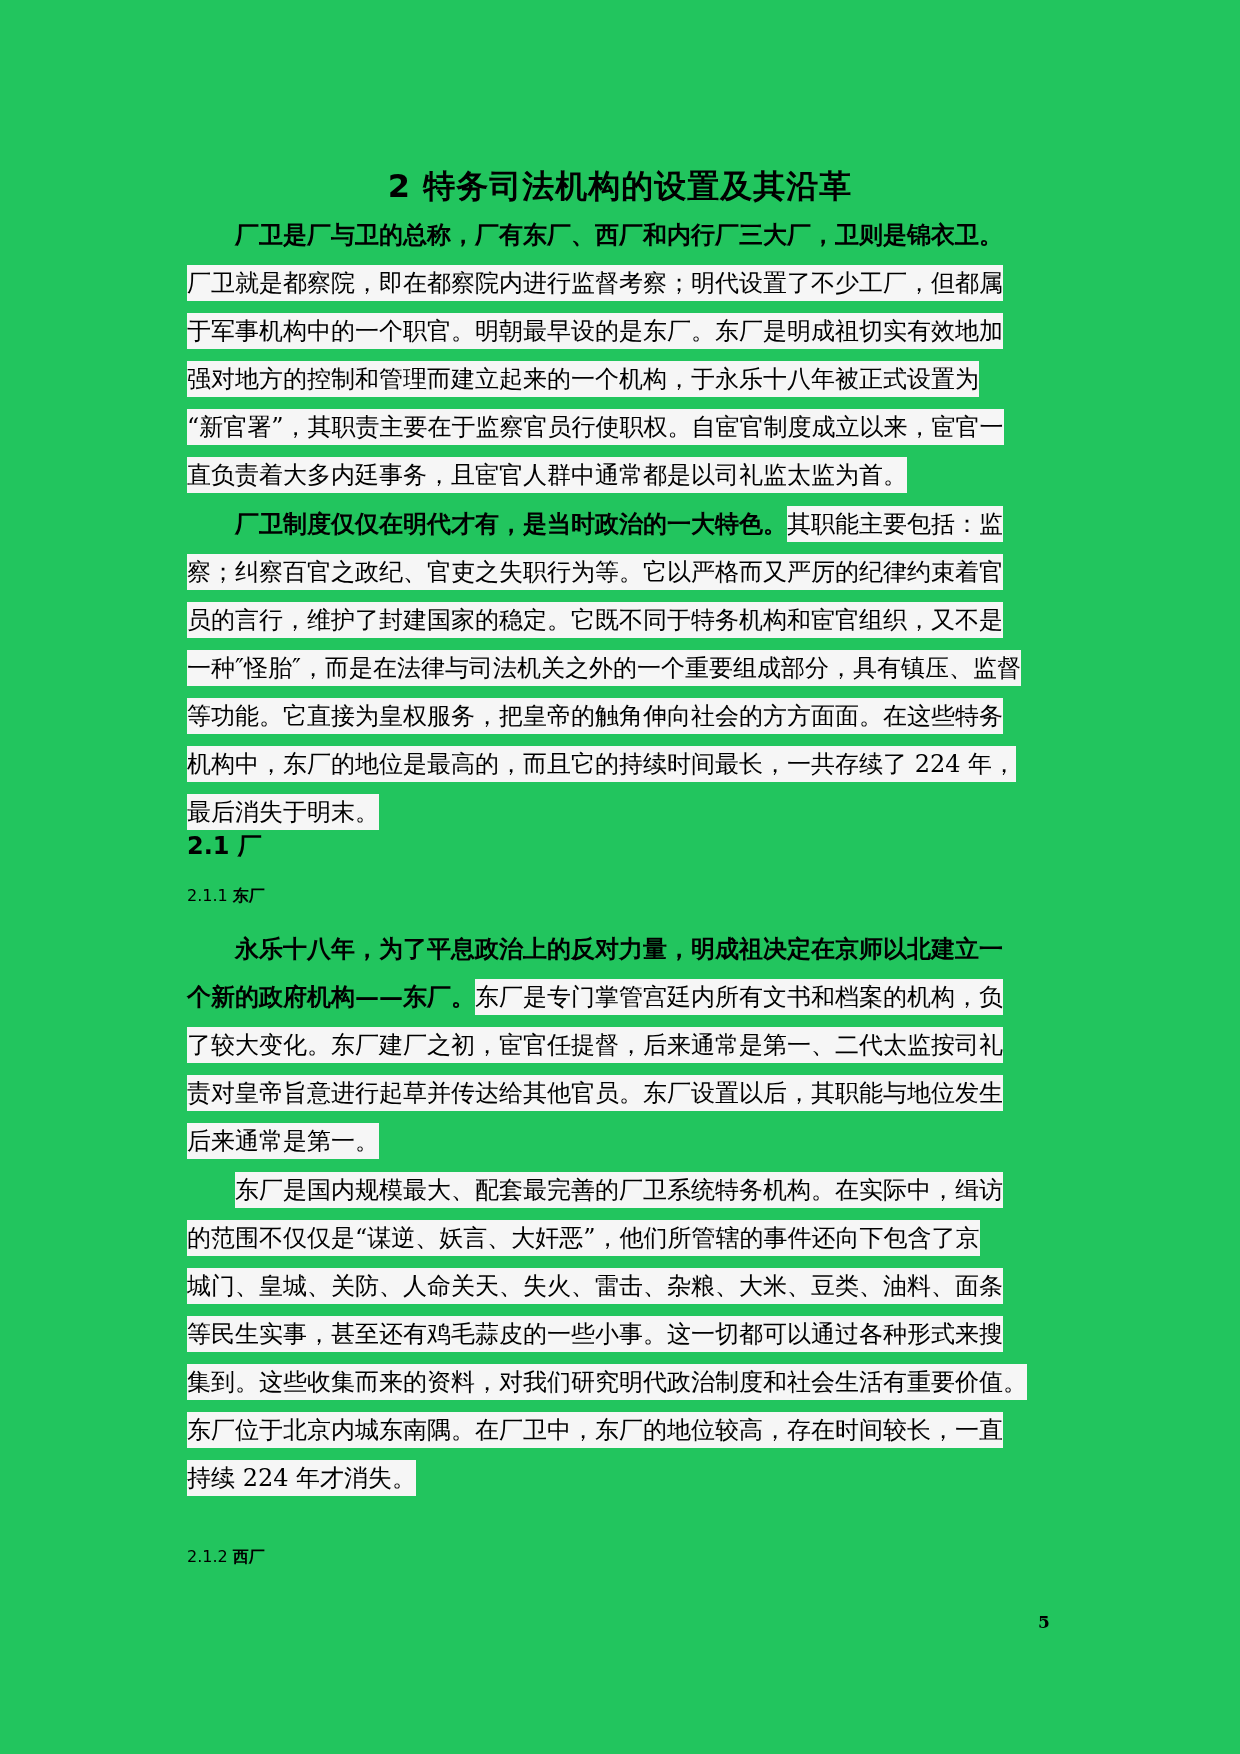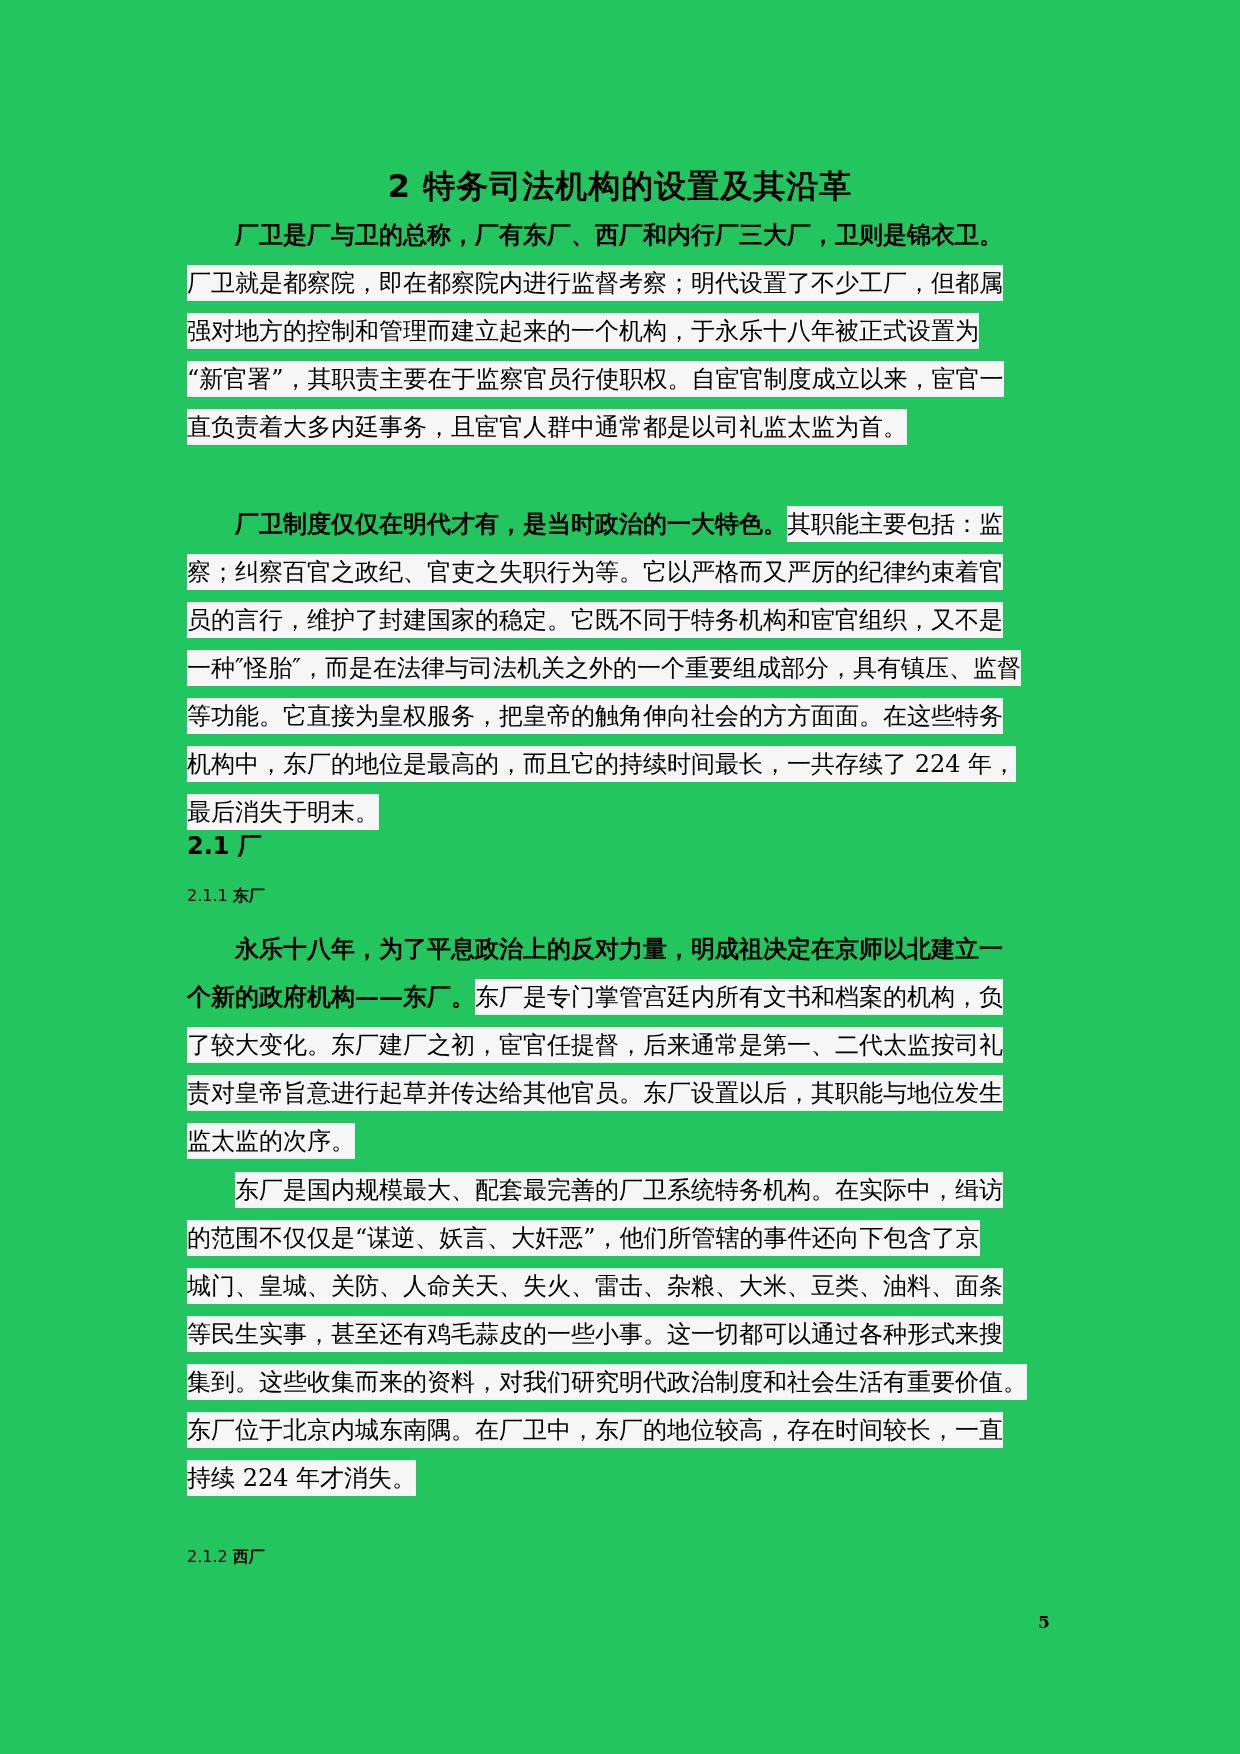--- a/index.html
+++ b/index.html
@@ -35,20 +35,21 @@
 </head>
 <body>
 
 <div class="page">
 
   <div class="title">2 特务司法机构的设置及其沿革</div>
 
   <div class="body-text" style="top:211px;">
     <span class="line indent"><span class="bold">厂卫是厂与卫的总称，厂有东厂、西厂和内行厂三大厂，卫则是锦衣卫。</span></span>
     <span class="line"><span class="hl">厂卫就是都察院，即在都察院内进行监督考察；明代设置了不少工厂，但都属</span></span>
+    <span class="line"><span class="hl">于军事机构中的一个职官。明朝最早设的是东厂。东厂是明成祖切实有效地加</span></span>
     <span class="line"><span class="hl">强对地方的控制和管理而建立起来的一个机构，于永乐十八年被正式设置为</span></span>
     <span class="line"><span class="hl">“新官署”，其职责主要在于监察官员行使职权。自宦官制度成立以来，宦官一</span></span>
     <span class="line"><span class="hl">直负责着大多内廷事务，且宦官人群中通常都是以司礼监太监为首。</span></span>
   </div>
 
   <div class="body-text" style="top:500px;">
     <span class="line indent"><span class="bold">厂卫制度仅仅在明代才有，是当时政治的一大特色。</span><span class="hl">其职能主要包括：监</span></span>
     <span class="line"><span class="hl">察；纠察百官之政纪、官吏之失职行为等。它以严格而又严厉的纪律约束着官</span></span>
     <span class="line"><span class="hl">员的言行，维护了封建国家的稳定。它既不同于特务机构和宦官组织，又不是</span></span>
     <span class="line"><span class="hl">一种″怪胎″，而是在法律与司法机关之外的一个重要组成部分，具有镇压、监督</span></span>
@@ -62,21 +63,21 @@
   <div class="h3" style="top:876px;">
     <span>2.1.1</span>
     <span class="cn">东厂</span>
   </div>
 
   <div class="body-text" style="top:925px;">
     <span class="line indent"><span class="bold">永乐十八年，为了平息政治上的反对力量，明成祖决定在京师以北建立一</span></span>
     <span class="line"><span class="bold">个新的政府机构——东厂。</span><span class="hl">东厂是专门掌管宫廷内所有文书和档案的机构，负</span></span>
     <span class="line"><span class="hl">了较大变化。东厂建厂之初，宦官任提督，后来通常是第一、二代太监按司礼</span></span>
     <span class="line"><span class="hl">责对皇帝旨意进行起草并传达给其他官员。东厂设置以后，其职能与地位发生</span></span>
-    <span class="line"><span class="hl">监太监的次序。</span></span>
+    <span class="line"><span class="hl">后来通常是第一。</span></span>
   </div>
 
   <div class="body-text" style="top:1166px;">
     <span class="line indent"><span class="hl">东厂是国内规模最大、配套最完善的厂卫系统特务机构。在实际中，缉访</span></span>
     <span class="line"><span class="hl">的范围不仅仅是“谋逆、妖言、大奸恶”，他们所管辖的事件还向下包含了京</span></span>
     <span class="line"><span class="hl">城门、皇城、关防、人命关天、失火、雷击、杂粮、大米、豆类、油料、面条</span></span>
     <span class="line"><span class="hl">等民生实事，甚至还有鸡毛蒜皮的一些小事。这一切都可以通过各种形式来搜</span></span>
     <span class="line"><span class="hl">集到。这些收集而来的资料，对我们研究明代政治制度和社会生活有重要价值。</span></span>
     <span class="line"><span class="hl">东厂位于北京内城东南隅。在厂卫中，东厂的地位较高，存在时间较长，一直</span></span>
     <span class="line"><span class="hl">持续 224 年才消失。</span></span>

